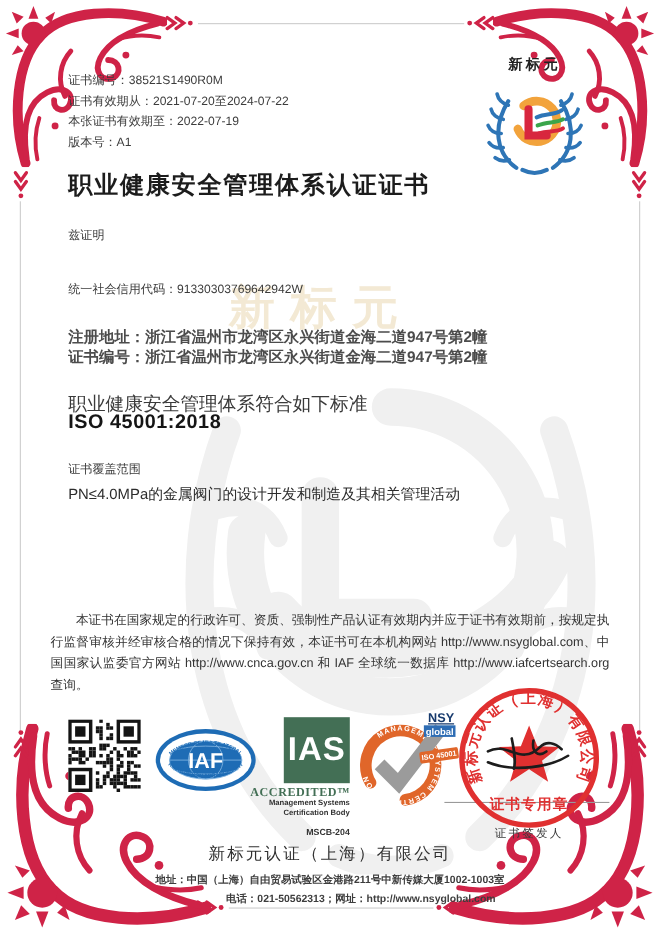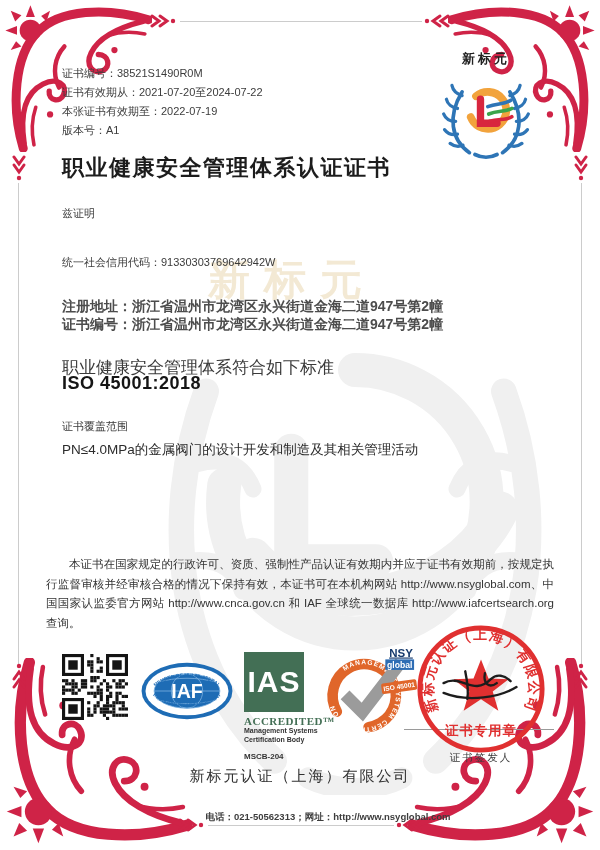--- a/index.html
+++ b/index.html
@@ -28,21 +28,21 @@
   .addr{left:62px;top:298px;font-size:14px;font-weight:bold;color:#4c4c4c;line-height:17.5px;}
   .conform{left:62px;top:356px;font-size:17px;}
   .iso{left:62px;top:373px;font-size:18px;font-weight:bold;color:#151515;letter-spacing:.5px;}
   .scopelbl{left:62px;top:419px;font-size:11px;}
   .scope{left:62px;top:441px;font-size:13.5px;color:#2c2c2c;}
   .statement{left:46px;top:527px;width:508px;font-size:11.5px;line-height:19.5px;
              text-align:justify;text-indent:2em;color:#333;margin-top:28px;}
   
   .qr{left:62px;top:654px;}
   .iaf{left:140px;top:661px;}
-  .iasbox{left:244px;top:652px;width:74px;display:flex;flex-direction:column;align-items:flex-start;}
+  .iasbox{left:244px;top:652px;width:74px;display:flex;flex-direction:column;align-items:flex-end;}
   .ias-sq{width:60px;height:60px;background:#436f55;display:flex;align-items:center;justify-content:center;
           color:#fff;font-size:30px;font-weight:bold;letter-spacing:1px;}
   .ias-acc{margin-top:3px;font-size:11px;font-weight:bold;color:#436f55;letter-spacing:.5px;font-family:Liberation Serif, serif;}
   .ias-s1{font-size:7px;font-weight:bold;color:#333;line-height:8.5px;}
   .ias-s3{font-size:8px;font-weight:bold;color:#333;margin-top:8px;}
   .nsy{left:322px;top:645px;}
   .sealwrap{left:414px;top:624px;}
   .sigline{left:404px;top:729px;width:150px;height:1px;background:#9a9a9a;}
   .signer{left:414px;top:751px;width:134px;text-align:center;font-size:10.5px;color:#3a3a3a;letter-spacing:2px;}
   
@@ -388,15 +388,16 @@
     <g fill="none" stroke="#1c1c1c" stroke-width="2.4" stroke-linecap="round">
       <path d="M30,60 C48,50 60,74 78,56 C84,50 92,52 98,58"></path>
       <path d="M52,48 C54,58 56,68 54,76"></path>
       <path d="M72,50 C70,60 76,66 84,60"></path>
       <path d="M30,70 C55,80 88,74 104,64"></path>
     </g>
   </svg>
   <div class="abs signer">证书签发人</div>
 
   <div class="abs f-company">新标元认证（上海）有限公司</div>
+  <div class="abs f-addr">地址：中国（上海）自由贸易试验区金港路211号中新传媒大厦1002-1003室</div>
   <div class="abs f-contact">电话：021-50562313；网址：http://www.nsyglobal.com</div>
 
 </div>
 
 </body></html>

